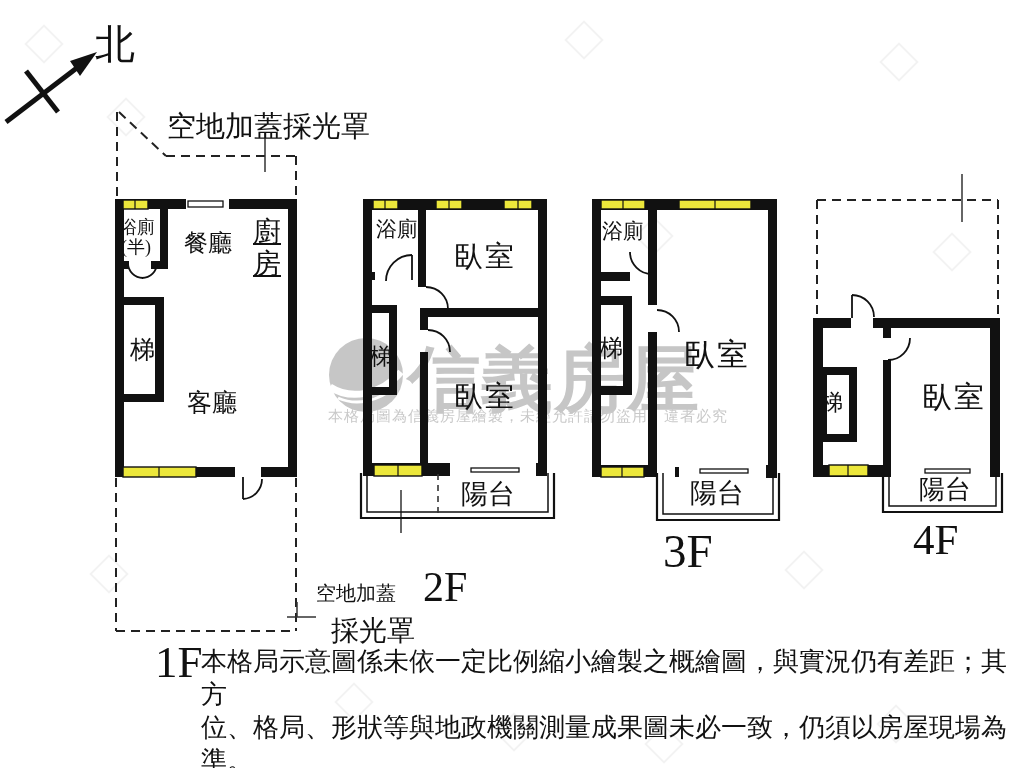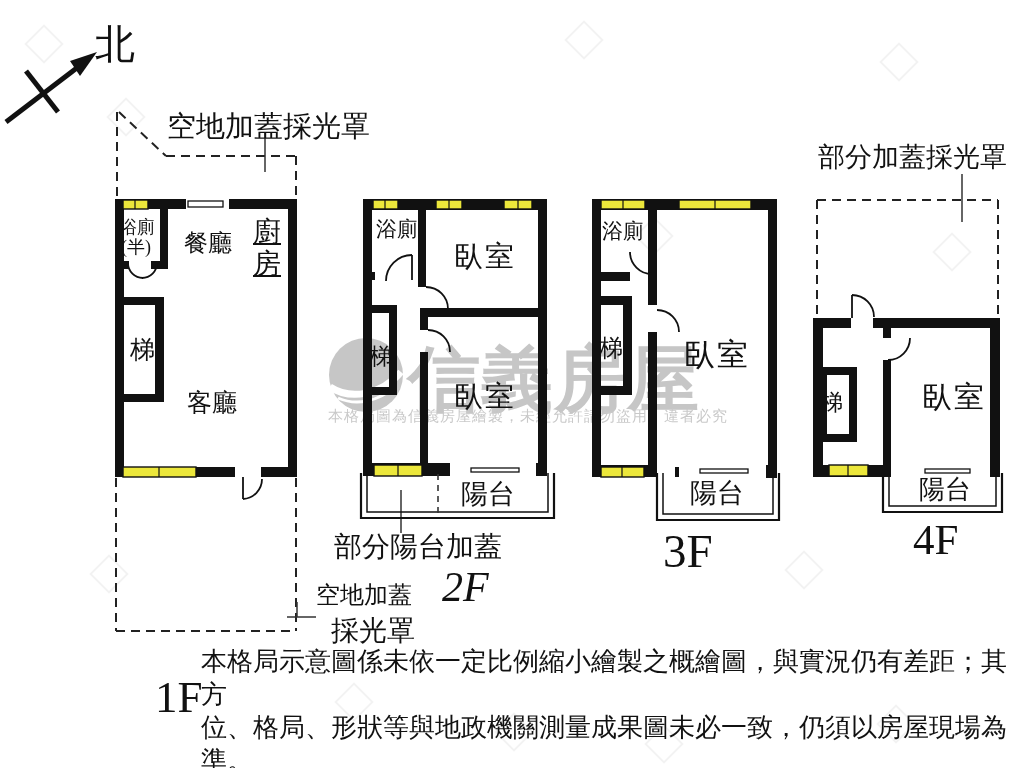--- a/index.html
+++ b/index.html
@@ -207,40 +207,38 @@
       <path class="door" d="M910,338 A22,22 0 0 1 888,360"></path>
     </g>
     <g>
       <path class="balc-o" d="M883,473 L883,512 L1002,512 L1002,473"></path>
       <path class="balc-i" d="M889,473 L889,506 L996,506 L996,473"></path>
     </g>
   </svg>
 
   <div class="lbl" style="left:95px;top:24px;font-size:40px;">北</div>
   <div class="lbl" style="left:167px;top:99px;font-size:29px;margin-top:12px;">空地加蓋採光罩</div>
-  <div class="lbl" style="left:818px;top:143px;font-size:27px;">部分加蓋採光罩</div>
 
   <div class="lbl" style="left:119px;top:218px;font-size:18px;">浴廁</div>
   <div class="lbl" style="left:121px;top:238px;font-size:18px;">(半)</div>
   <div class="lbl" style="left:184px;top:231px;font-size:24px;">餐廳</div>
   <div class="lbl vtext" style="left:253px;top:216px;font-size:28px;width:30px;line-height:1.15;">廚房</div>
   <div class="lbl" style="left:130px;top:337px;font-size:25px;">梯</div>
   <div class="lbl" style="left:187px;top:344px;font-size:25px;margin-top:46px;">客廳</div>
 
   <div class="lbl" style="left:376px;top:218px;font-size:21px;">浴廁</div>
   <div class="lbl" style="left:454px;top:241px;font-size:29px;letter-spacing:2px;">臥室</div>
   <div class="lbl" style="left:369px;top:345px;font-size:23px;">梯</div>
   <div class="lbl" style="left:454px;top:381px;font-size:29px;letter-spacing:2px;">臥室</div>
   <div class="lbl" style="left:461px;top:480px;font-size:27px;">陽台</div>
 
-  <div class="lbl" style="left:334px;top:532px;font-size:28px;">部分陽台加蓋</div>
-  <div class="lbl fname" style="left:442px;top:565px;font-size:42px;font-style:italic;">2F</div>
-  <div class="lbl" style="left:316px;top:583px;font-size:24px;">空地加蓋</div>
+  <div class="lbl fname" style="left:423px;top:565px;font-size:42px;">2F</div>
+  <div class="lbl" style="left:316px;top:583px;font-size:20px;">空地加蓋</div>
   <div class="lbl" style="left:331px;top:616px;font-size:28px;">採光罩</div>
-  <div class="lbl fname" style="left:155px;top:674px;font-size:45px;">1F</div>
+  <div class="lbl fname" style="left:155px;top:639px;font-size:45px;">1F</div>
 
   <div class="lbl" style="left:602px;top:220px;font-size:21px;">浴廁</div>
   <div class="lbl" style="left:599px;top:336px;font-size:24px;">梯</div>
   <div class="lbl" style="left:684px;top:339px;font-size:31px;letter-spacing:2px;">臥室</div>
   <div class="lbl" style="left:690px;top:479px;font-size:27px;">陽台</div>
   <div class="lbl fname" style="left:663px;top:527px;font-size:47px;">3F</div>
 
   <div class="lbl" style="left:820px;top:391px;font-size:23px;">梯</div>
   <div class="lbl" style="left:922px;top:381px;font-size:30px;letter-spacing:2px;">臥室</div>
   <div class="lbl" style="left:919px;top:476px;font-size:26px;">陽台</div>

